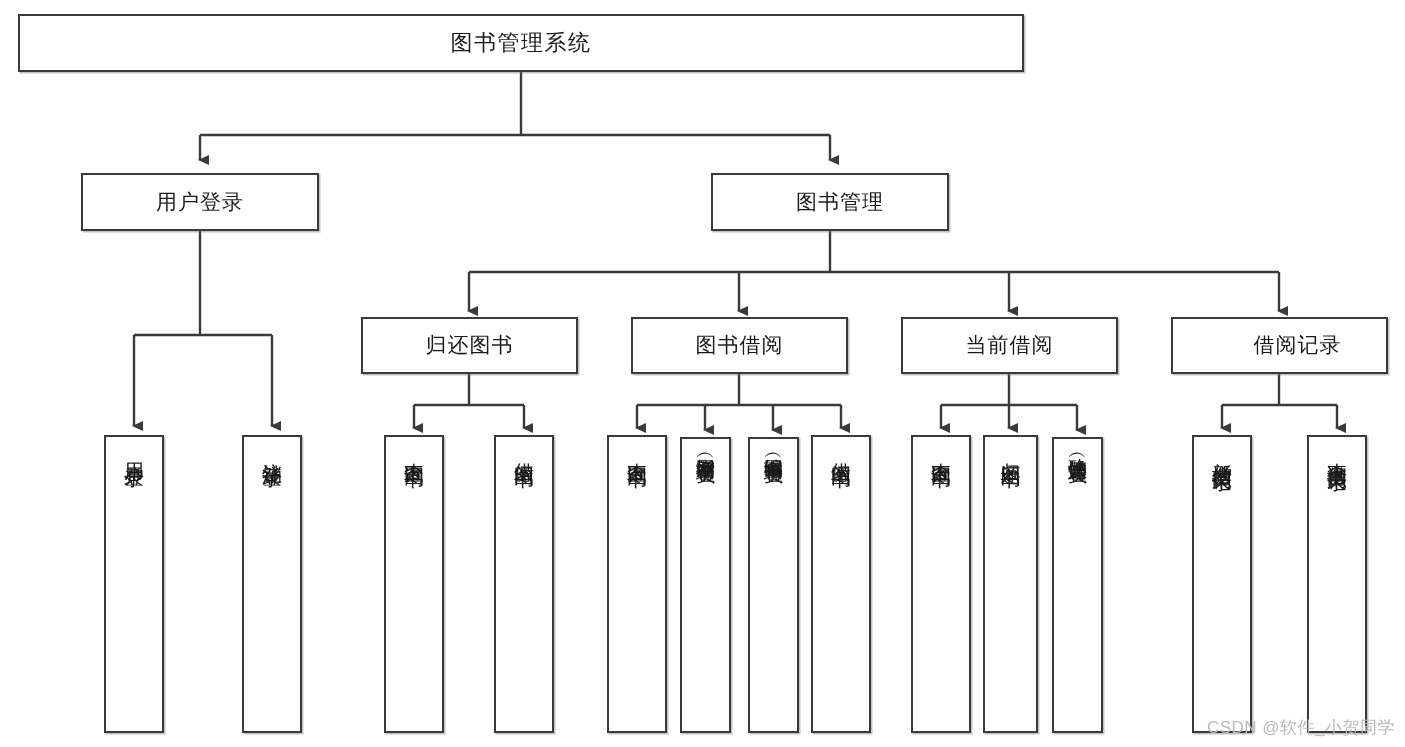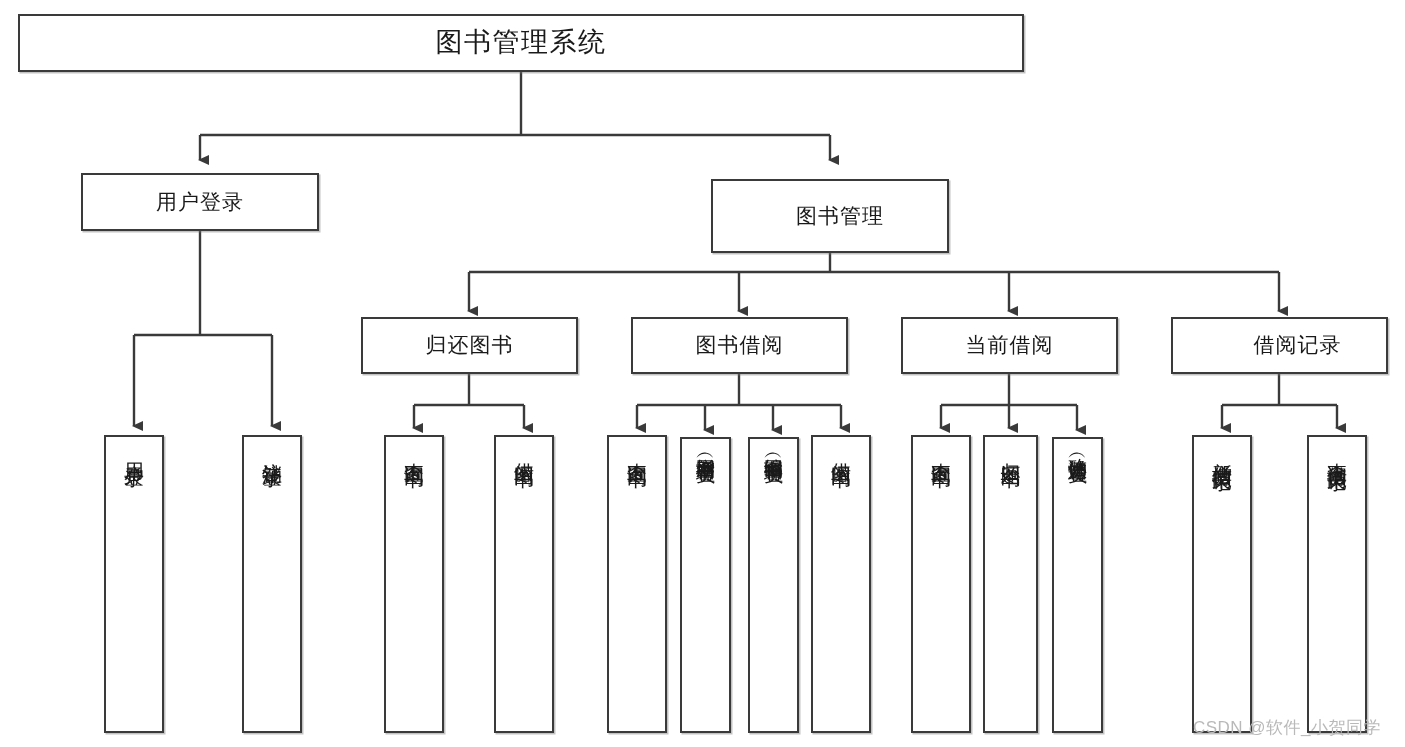--- a/index.html
+++ b/index.html
@@ -41,21 +41,21 @@
     text-align: center;
     line-height: 1.15;
     white-space: nowrap;
   }
   
   .node.horiz .node-label {
     font-size: 21px;
     letter-spacing: 1px;
   }
   .node.root .node-label {
-    font-size: 27px;
+    font-size: 22px;
     letter-spacing: 1.5px;
   }
   
   .node.vert {
     align-items: flex-start;
     justify-content: center;
     padding-top: 10px;
   }
   .node.vert .node-label {
     writing-mode: vertical-rl;
@@ -65,21 +65,21 @@
     letter-spacing: 2px;
     white-space: normal;
     text-align: left;
   }
   .node.vert.tight .node-label {
     font-size: 19px;
     letter-spacing: 1px;
   }
   .watermark {
     position: absolute;
-    right: 24px;
+    right: 10px;
     bottom: 8px;
     font-size: 17px;
     color: #b9b9b9;
     letter-spacing: 0.5px;
     white-space: nowrap;
   }
 </style>
 </head>
 <body>
 
@@ -136,21 +136,21 @@
   </svg>
 
   <div class="node horiz root" style="left:18px; top:14px; width:1006px; height:58px;">
     <span class="node-label">图书管理系统</span>
   </div>
 
   <div class="node horiz" style="left:81px; top:173px; width:238px; height:58px;">
     <span class="node-label">用户登录</span>
   </div>
 
-  <div class="node horiz" style="left:711px; top:179px; width:238px; height:74px;padding-left:20px;">
+  <div class="node horiz" style="left:711px; top:173px; width:238px; height:58px;padding-left:20px;">
     <span class="node-label">图书管理</span>
   </div>
 
   <div class="node horiz" style="left:361px; top:317px; width:217px; height:57px;">
     <span class="node-label">归还图书</span>
   </div>
 
   <div class="node horiz" style="left:631px; top:317px; width:217px; height:57px;">
     <span class="node-label">图书借阅</span>
   </div>

